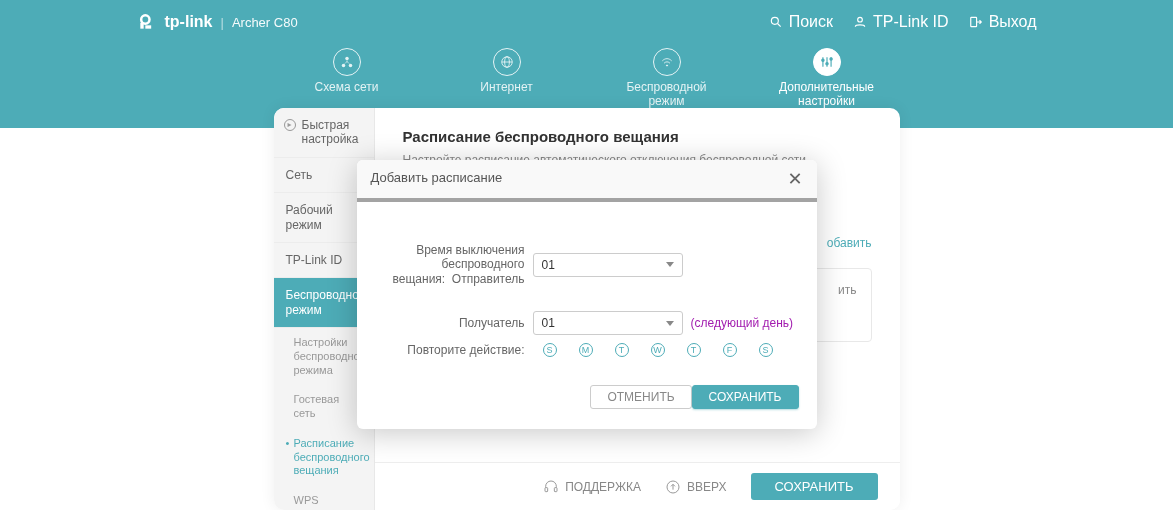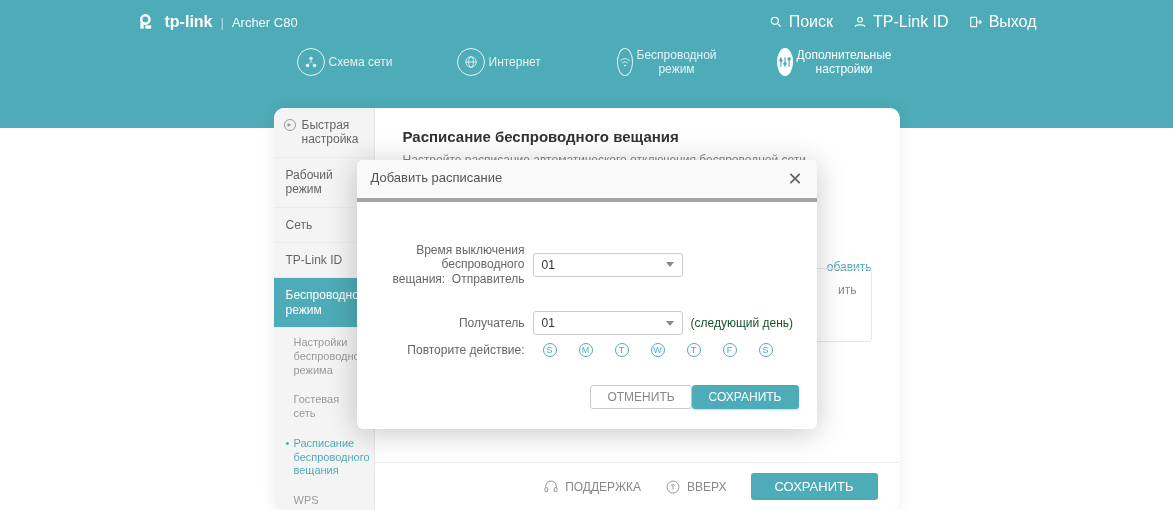--- a/index.html
+++ b/index.html
@@ -8,51 +8,51 @@
 .header { position: relative; width: 900px; margin: 0 auto; color: #fff; }
 .topbar { display: flex; align-items: center; height: 44px; }
 .logo-area { display: flex; align-items: center; gap: 8px; }
 .logo-text { font-size: 16px; font-weight: bold; }
 .logo-icon { width: 20px; height: 20px; }
 .divider { color: rgba(255,255,255,0.6); margin: 0 8px; }
 .model { font-size: 13px; color: rgba(255,255,255,0.95); }
 .topbar-right { margin-left: auto; display: flex; gap: 20px; align-items: center; }
 .top-link { display: flex; align-items: center; gap: 6px; color: #fff; font-size: 16px; cursor: pointer; }
 .nav-tabs { display: flex; justify-content: center; gap: 60px; margin-top: 4px; }
-.nav-tab { display: flex; flex-direction: row; align-items: center; gap: 4px; cursor: pointer; color: rgba(255,255,255,0.85); font-size: 12px; width: 100px; text-align: center; }
+.nav-tab { display: flex; flex-direction: column; align-items: center; gap: 4px; cursor: pointer; color: rgba(255,255,255,0.85); font-size: 12px; width: 100px; text-align: center; }
 .nav-tab.active { color: #fff; }
 .nav-icon { width: 28px; height: 28px; border: 1.5px solid rgba(255,255,255,0.85); border-radius: 50%; display: flex; align-items: center; justify-content: center; }
 .nav-tab.active .nav-icon { background: #fff; border-color: #fff; color: #4dacb7; }
 .card-outer { position: absolute; top: 108px; left: calc(50% - 313px); width: 626px; height: 402px; background: #fff; border-radius: 10px; box-shadow: 0 0 15px rgba(0,0,0,0.07); display: flex; overflow: hidden;}
 .sidebar { width: 101px; background: #f4f4f4; border-right: 1px solid #e8e8e8; overflow: hidden; flex-shrink: 0;}
 .content { flex: 1; padding: 20px 28px; position: relative; overflow: hidden;}
 .side-item { padding: 10px 12px 10px 12px; font-size: 12px; color: #666; cursor: pointer; border-bottom: 1px solid #ececec; line-height: 1.2;}
 .side-item.with-icon { display: flex; gap: 6px; align-items: flex-start; padding-left: 10px;}
 .side-item.active { background: #4dacb7; color: #fff; }
 .side-sub { padding: 8px 12px 8px 20px; font-size: 11px; color: #999; cursor: pointer; line-height: 1.25;}
 .side-sub.active { color: #4dacb7; position: relative;}
 .side-sub.active::before { content: "•"; position: absolute; left: 12px; }
 .content-title { font-size: 15px; color: #333; font-weight: 600; margin-bottom: 8px;}
 .content-desc { font-size: 12px; color: #888; margin-bottom: 16px;}
-.add-link { position: absolute; right: 28px; top: 152px; color: #4dacb7; font-size: 12px; cursor: pointer; display: flex; align-items: center; gap: 4px;}
+.add-link { position: absolute; right: 28px; top: 128px; color: #4dacb7; font-size: 12px; cursor: pointer; display: flex; align-items: center; gap: 4px;}
 .inner-box { position: absolute; right: 28px; top: 160px; width: 400px; height: 74px; border: 1px solid #e8e8e8; border-radius: 4px; padding: 14px;}
 .footer-bar { position: absolute; bottom: 0; left: 101px; right: 0; height: 48px; border-top: 1px solid #eee; display: flex; align-items: center; justify-content: flex-end; padding: 0 22px; gap: 24px; background: #fff;}
 .footer-link { display: flex; align-items: center; gap: 6px; color: #888; font-size: 12px; cursor: pointer; text-align: center;}
 .btn-primary { background: #4dacb7; color: #fff; border: none; padding: 6px 24px; border-radius: 3px; font-size: 13px; cursor: pointer;}
 .overlay { position: fixed; inset: 0; display: flex; align-items: flex-start; justify-content: center; padding-top: 160px; pointer-events: none;}
 .modal { width: 460px; background: #fff; border-radius: 6px; box-shadow: 0 4px 30px rgba(0,0,0,0.22); pointer-events: auto;}
 .modal-header { display: flex; align-items: flex-start; padding: 10px 14px; border-bottom: 4px solid #a3a3a3; background: #f9f9f9; border-radius: 6px 6px 0 0;}
 .modal-title { font-size: 13px; color: #555;}
 .modal-close { margin-left: auto; font-size: 18px; color: #666; cursor: pointer; line-height: 1;}
 .modal-body { padding: 16px 18px;}
 .form-row { display: flex; align-items: center; margin-bottom: 8px; gap: 8px; margin-top: 25px;}
 .form-label { font-size: 12px; color: #666; text-align: right; flex: 0 0 150px; line-height: 1.2;}
 .select { flex: 0 0 150px; height: 24px; border: 1px solid #ccc; border-radius: 3px; display: flex; align-items: center; padding: 0 8px; font-size: 12px; color: #333; position: relative; cursor: pointer; background: #fff;}
 .select::after { content: ""; position: absolute; right: 8px; width: 0; height: 0; border-left: 4px solid transparent; border-right: 4px solid transparent; border-top: 5px solid #888;}
-.hint { font-size: 12px; color: #14532d;}
+.hint { font-size: 12px; color: #a21caf;}
 .days-row { display: flex; align-items: center; gap: 18px; margin-top: 8px; margin-bottom: 12px;}
 .days-label { font-size: 12px; color: #666; text-align: right; flex: 0 0 150px;}
 .days { display: flex; gap: 22px;}
 .day { width: 14px; height: 14px; border: 1px solid #4dacb7; border-radius: 50%; display: flex; align-items: center; justify-content: center; font-size: 9px; color: #4dacb7; cursor: pointer;}
 .modal-footer { display: flex; justify-content: flex-end; padding: 0 18px 20px;}
 .btn-outline { background: #fff; border: 1px solid #ccc; color: #888; padding: 4px 16px; border-radius: 3px; font-size: 12px; cursor: pointer;}
 .btn-save-sm { background: #4dacb7; color: #fff; border: 1px solid #4dacb7; padding: 4px 16px; border-radius: 3px; font-size: 12px; cursor: pointer; box-shadow: 0 1px 2px rgba(77,172,183,0.4);}
 .quick-icon { width: 12px; height: 12px; border: 1.5px solid #999; border-radius: 50%; display: inline-flex; align-items: center; justify-content: center; font-size: 8px; color: #999; flex-shrink: 0; margin-top: 1px;}
 </style>
 </head>
@@ -141,22 +141,22 @@
     </div>
   </div>
 </div>
 
 <div class="card-outer">
   <div class="sidebar">
     <div class="side-item with-icon">
       <span class="quick-icon">▸</span>
       <span>Быстрая настройка</span>
     </div>
+    <div class="side-item">Сеть</div>
     <div class="side-item">Рабочий режим</div>
-    <div class="side-item">Сеть</div>
     <div class="side-item">TP-Link ID</div>
     <div class="side-item active">Беспроводной режим</div>
     <div class="side-sub">Настройки беспроводного режима</div>
     <div class="side-sub">Гостевая сеть</div>
     <div class="side-sub active">Расписание беспроводного вещания</div>
     <div class="side-sub">WPS</div>
 
   </div>
   <div class="content">
     <div class="content-title">Расписание беспроводного вещания</div>

